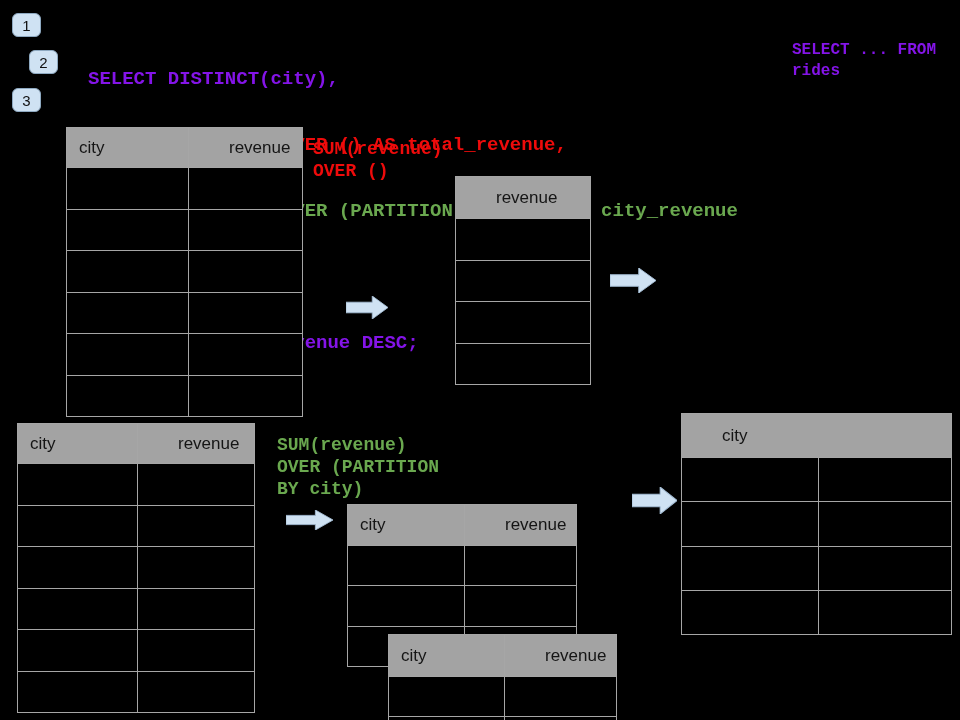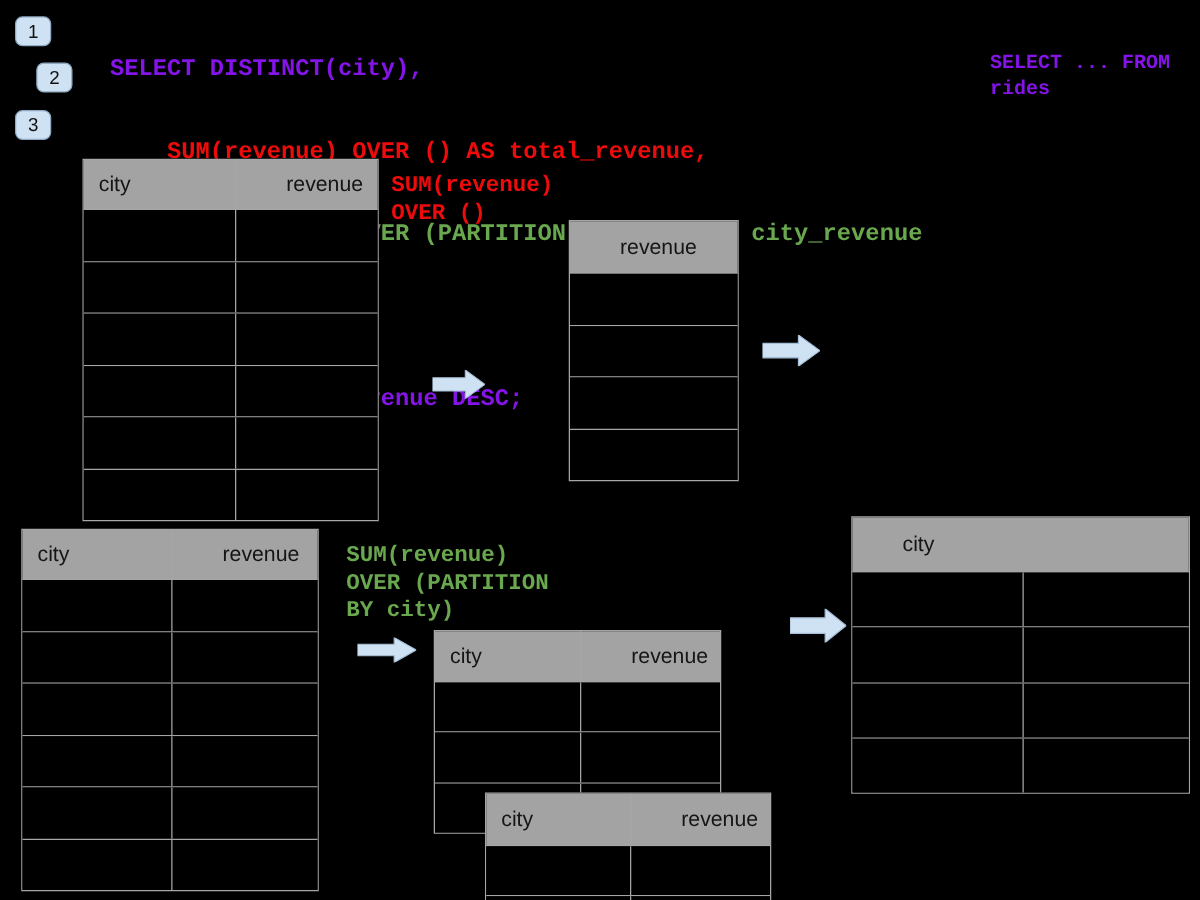--- a/index.html
+++ b/index.html
@@ -25,21 +25,21 @@
   }
   .b1 { left: 12px; top: 13px; }
   .b2 { left: 29px; top: 50px; }
   .b3 { left: 12px; top: 88px; }
   
   .mono { font-family: "Liberation Mono", monospace; font-weight: bold; white-space: pre; }
   .c-purple { color: #8414E8; }
   .c-red    { color: #EE0B0B; }
   .c-green  { color: #6AA84F; }
   .sql-code {
-    position: absolute; left: 88px; top: 0;
+    position: absolute; left: 88px; top: 24px;
     font-size: 19px; line-height: 22px;
   }
   .side-note {
     position: absolute; left: 752px; top: 40px;
     font-size: 16px; line-height: 21px; margin-left: 40px;
   }
   .ann { position: absolute; font-size: 18px; line-height: 22px; }
   .ann-total     { left: 313px; top: 138px; }
   .ann-partition { left: 277px; top: 434px; }
   

